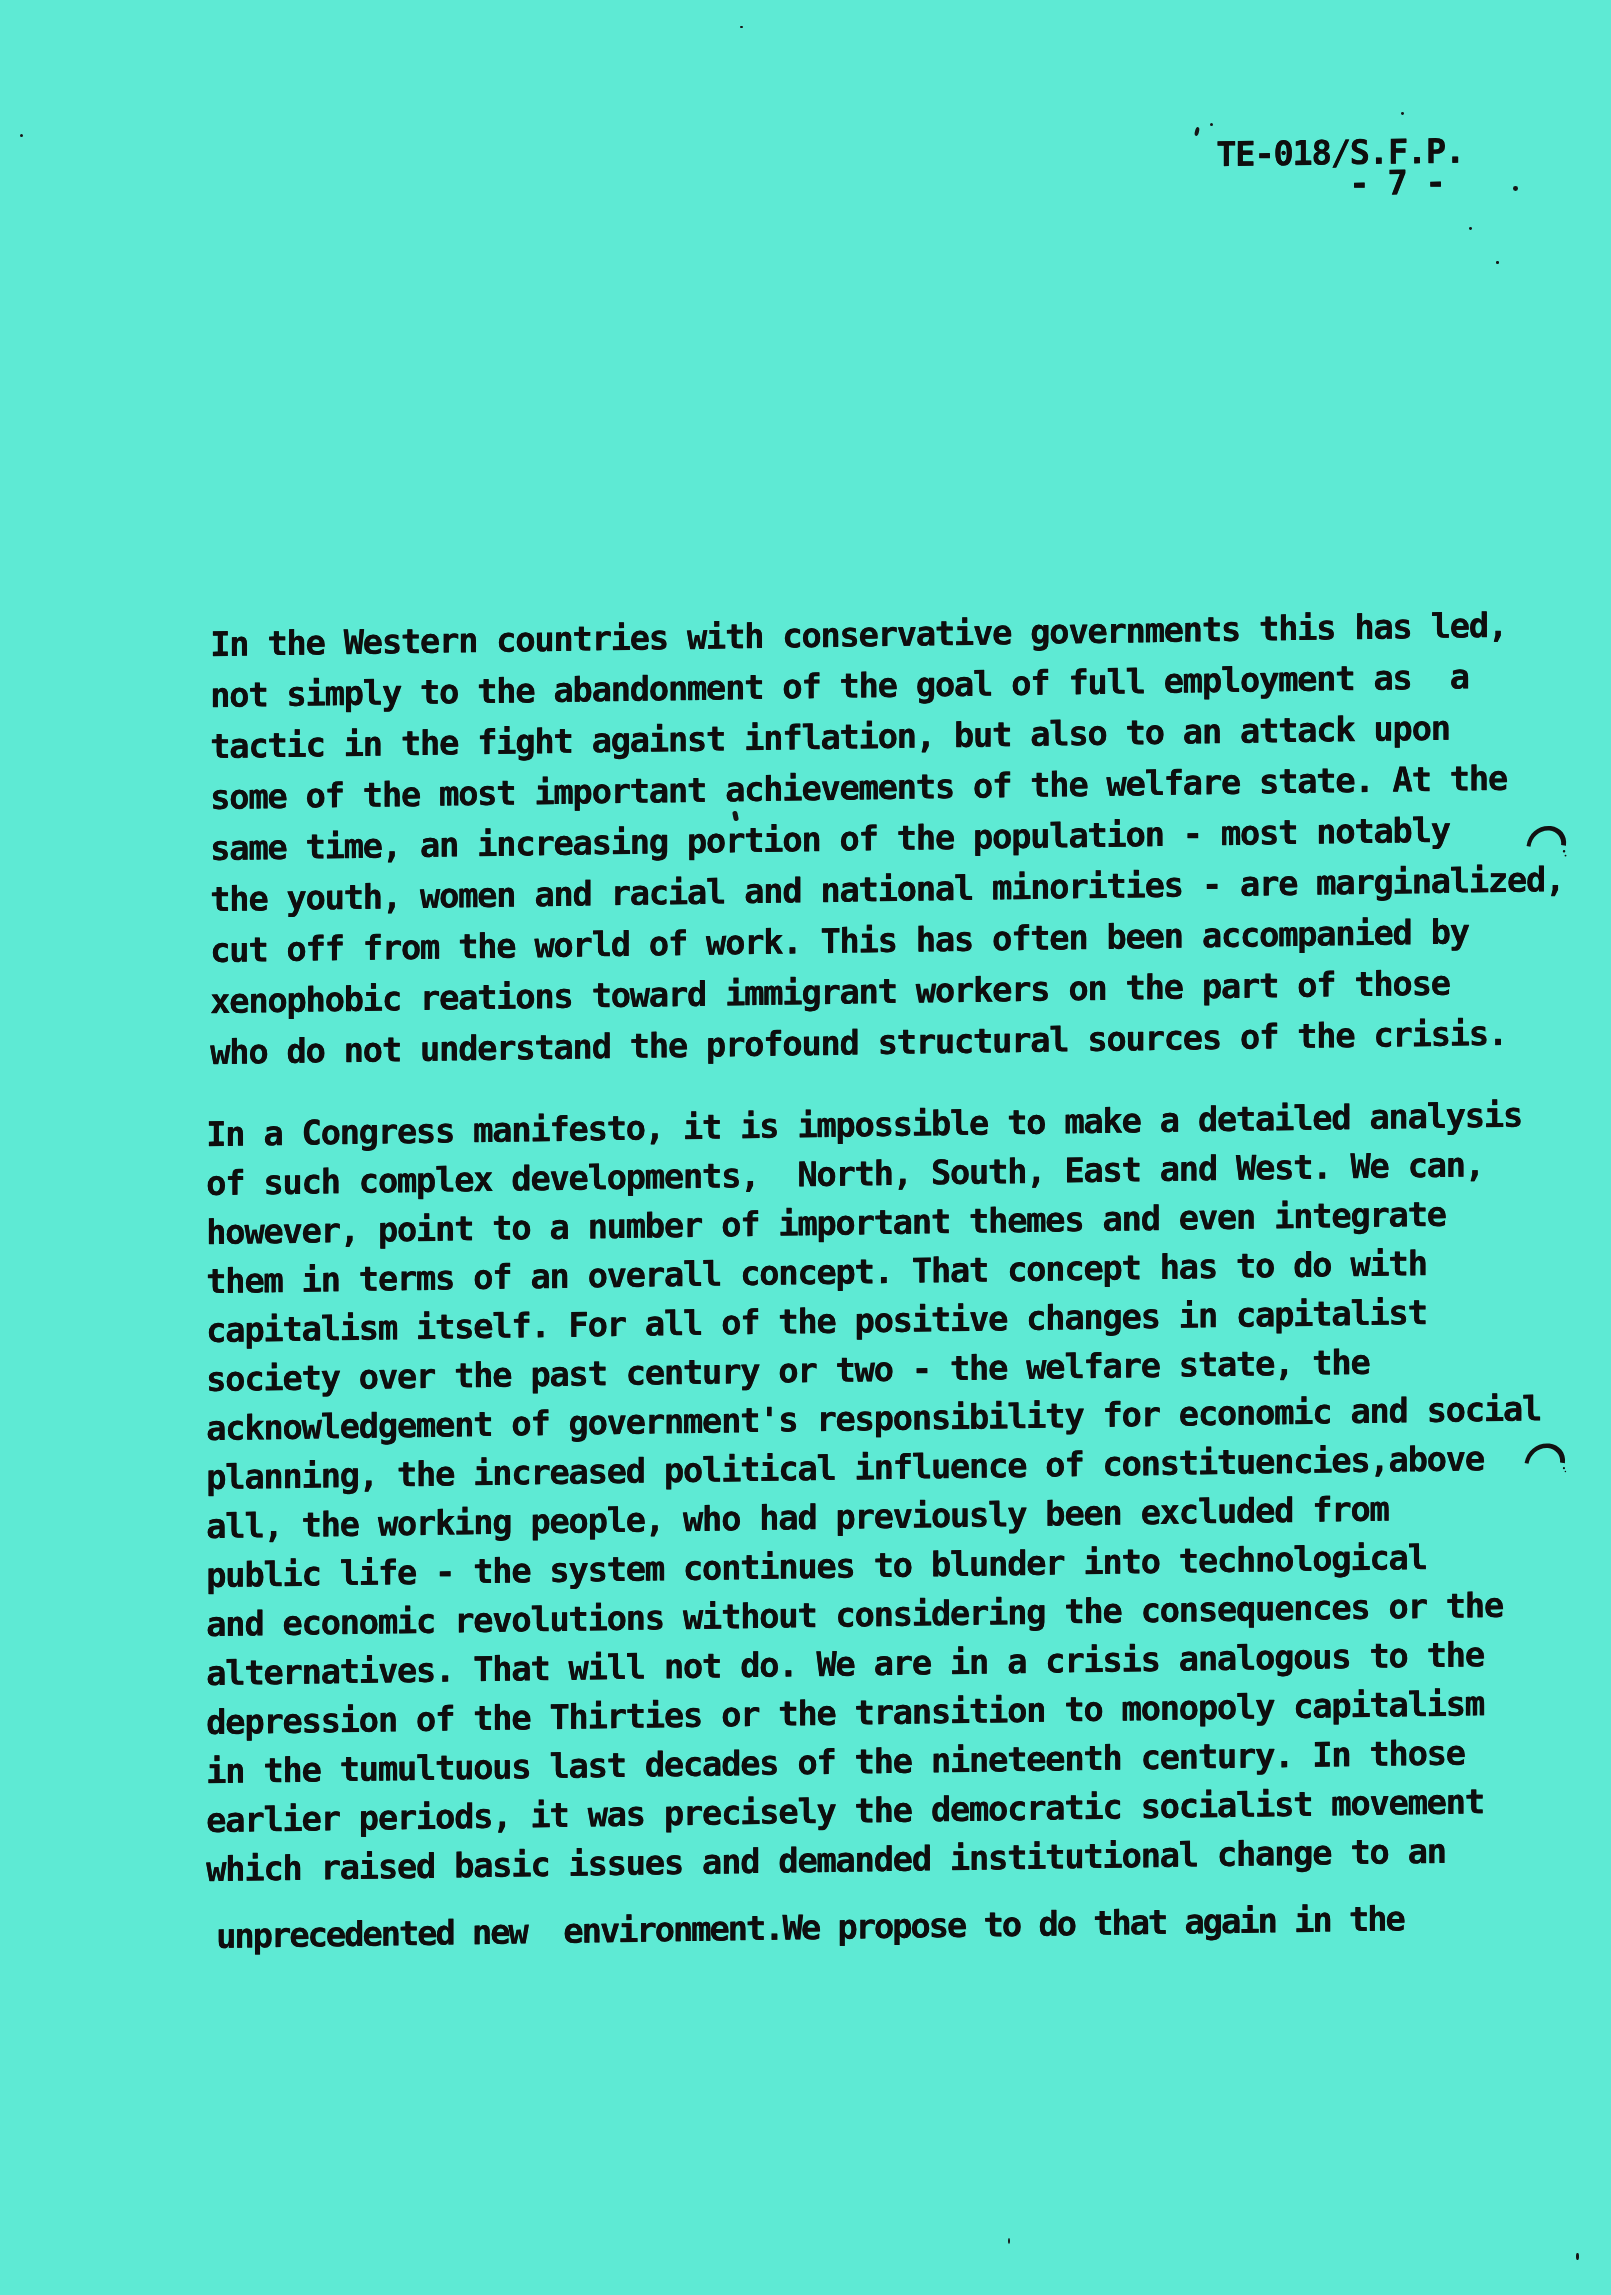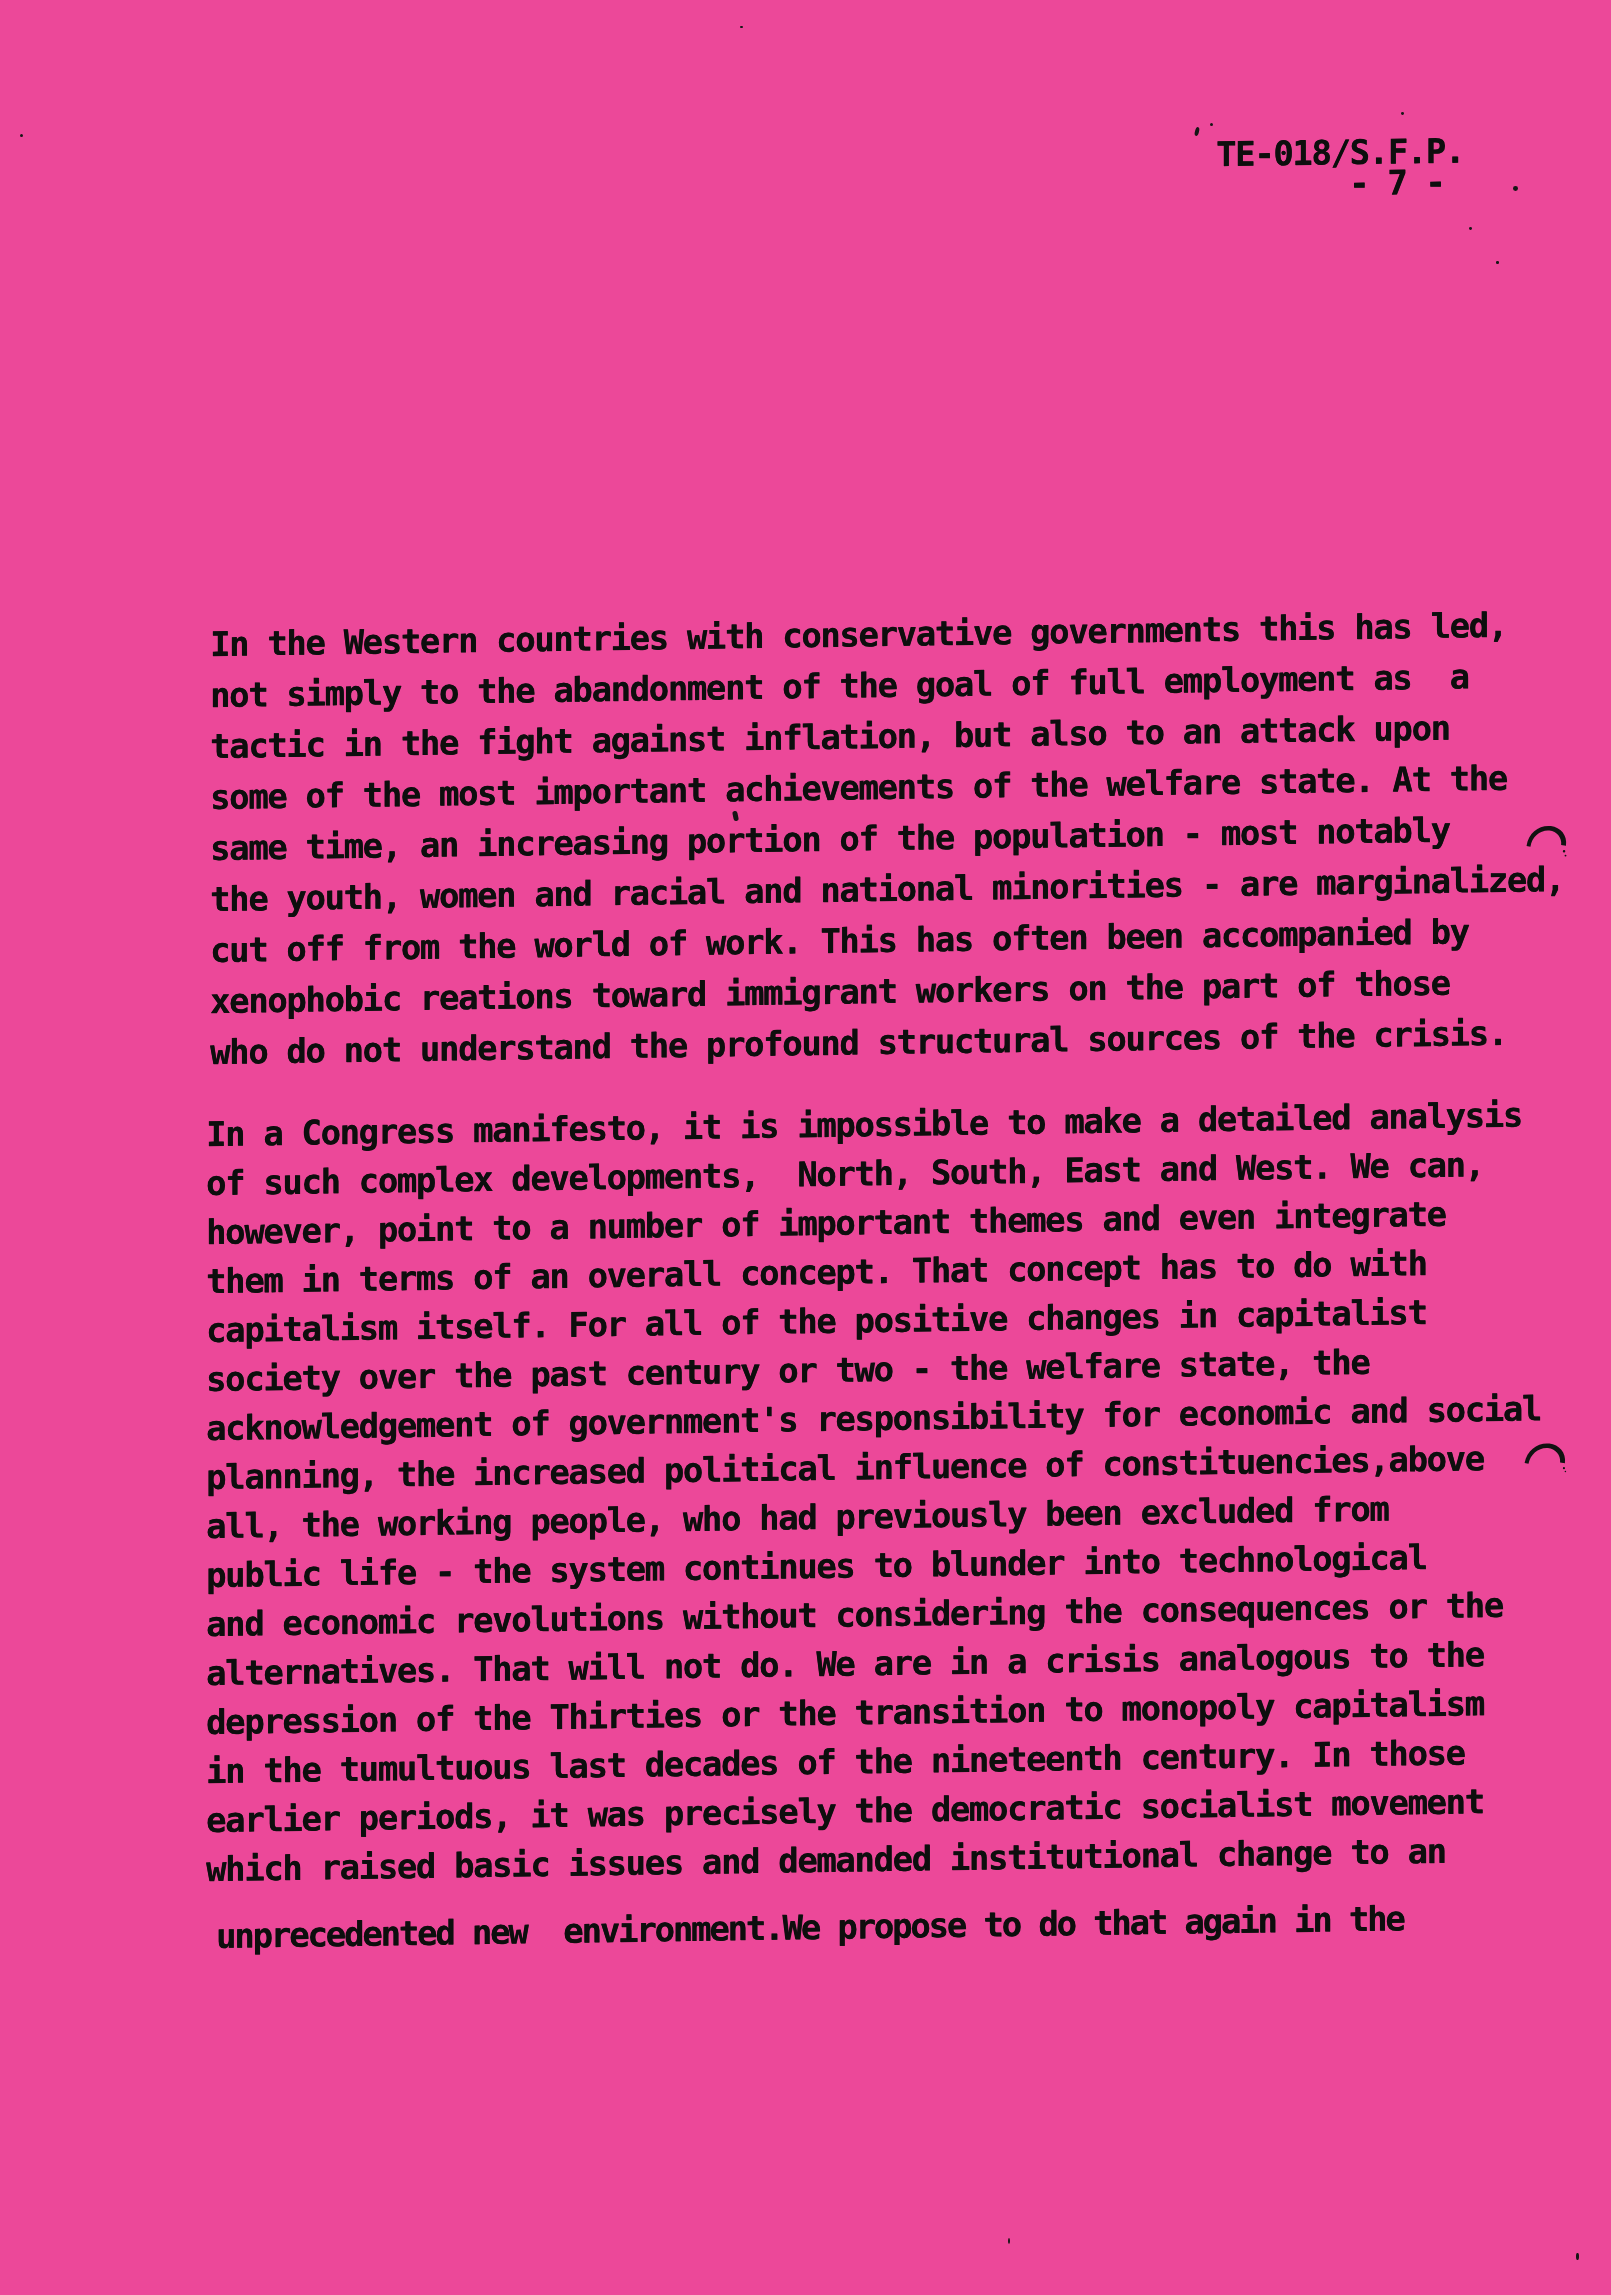--- a/index.html
+++ b/index.html
@@ -4,21 +4,21 @@
 <style>
   html, body {
     margin: 0;
     padding: 0;
     background: #ffffff;
   }
   .page {
     position: relative;
     width: 1612px;
     height: 2295px;
-    background: #ec4899;
+    background: #5eead4;
     overflow: hidden;
   }
   
   .content {
     position: absolute;
     inset: 0;
     transform: skewY(-0.85deg);
     transform-origin: 211px 0;
   }
   .typewriter {

